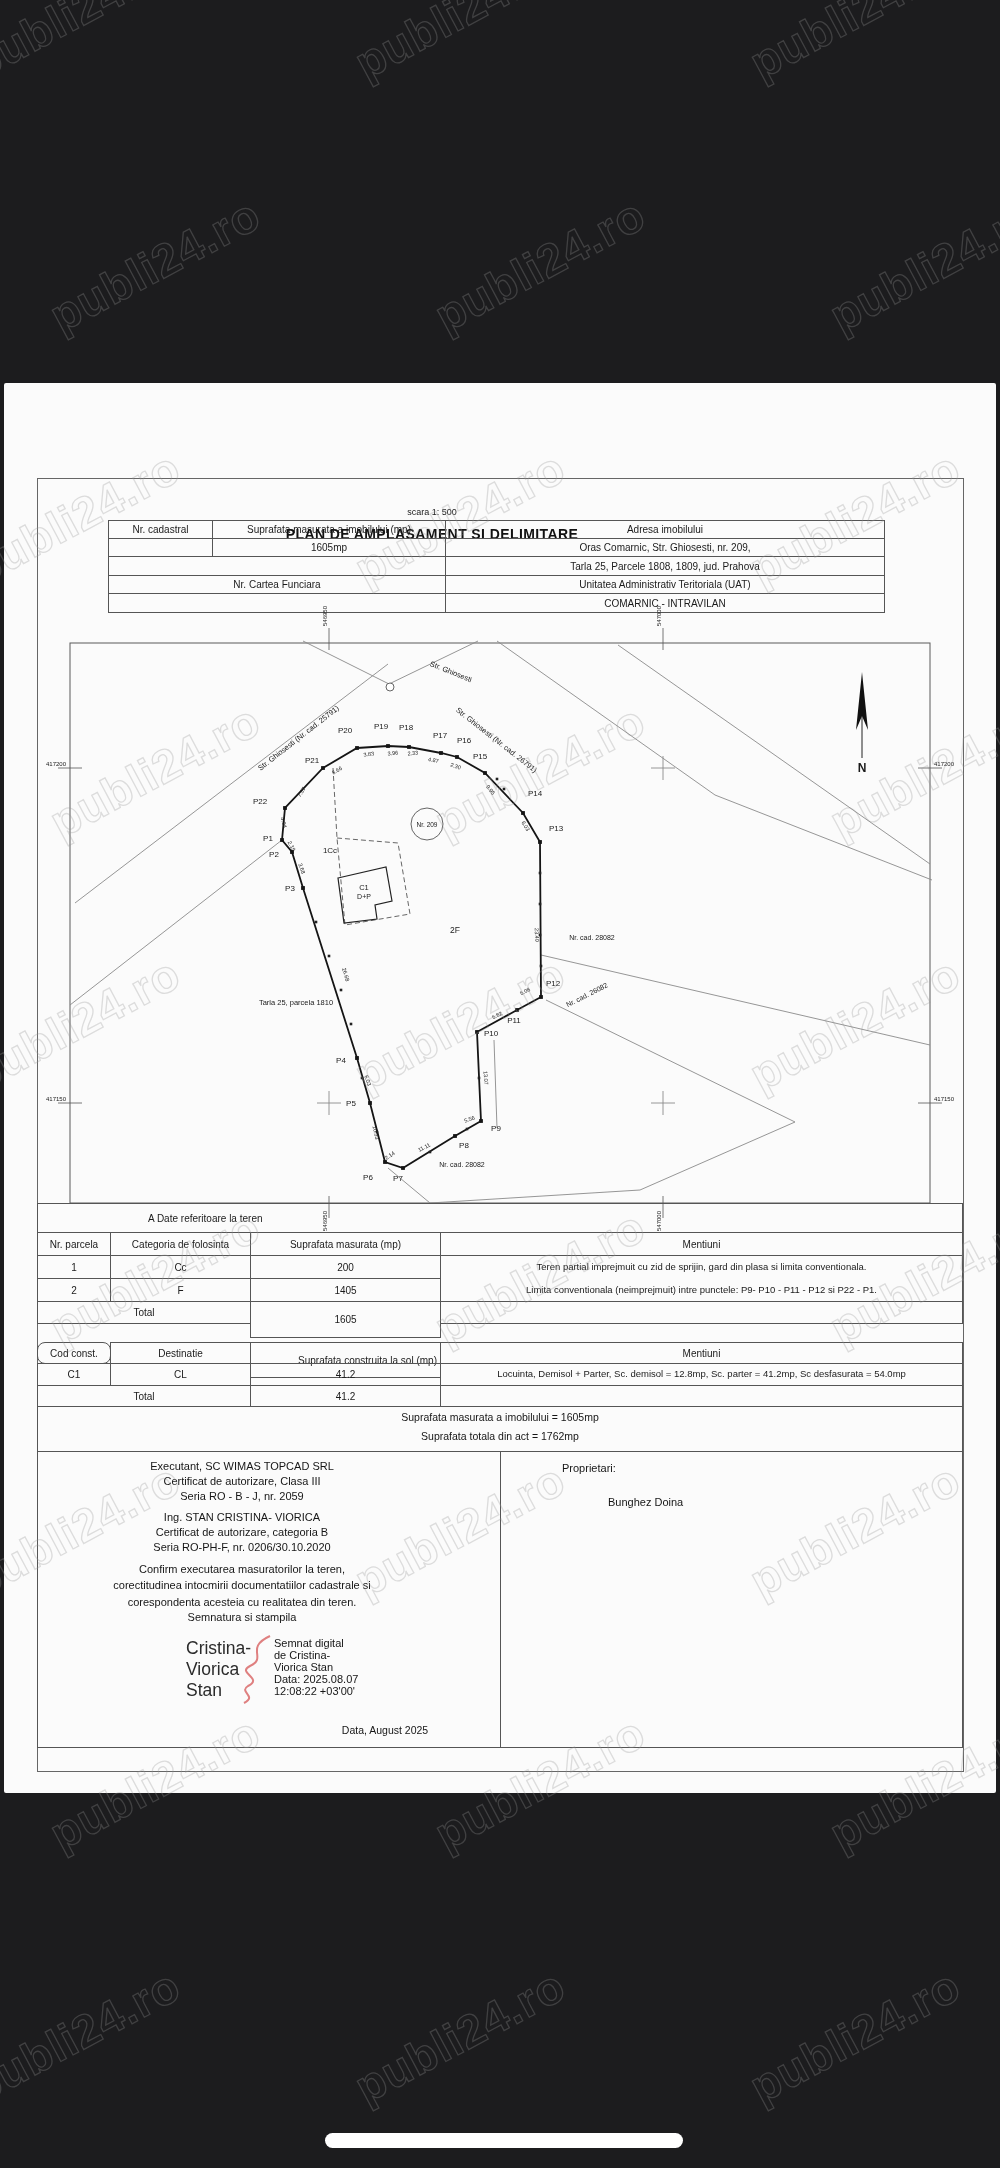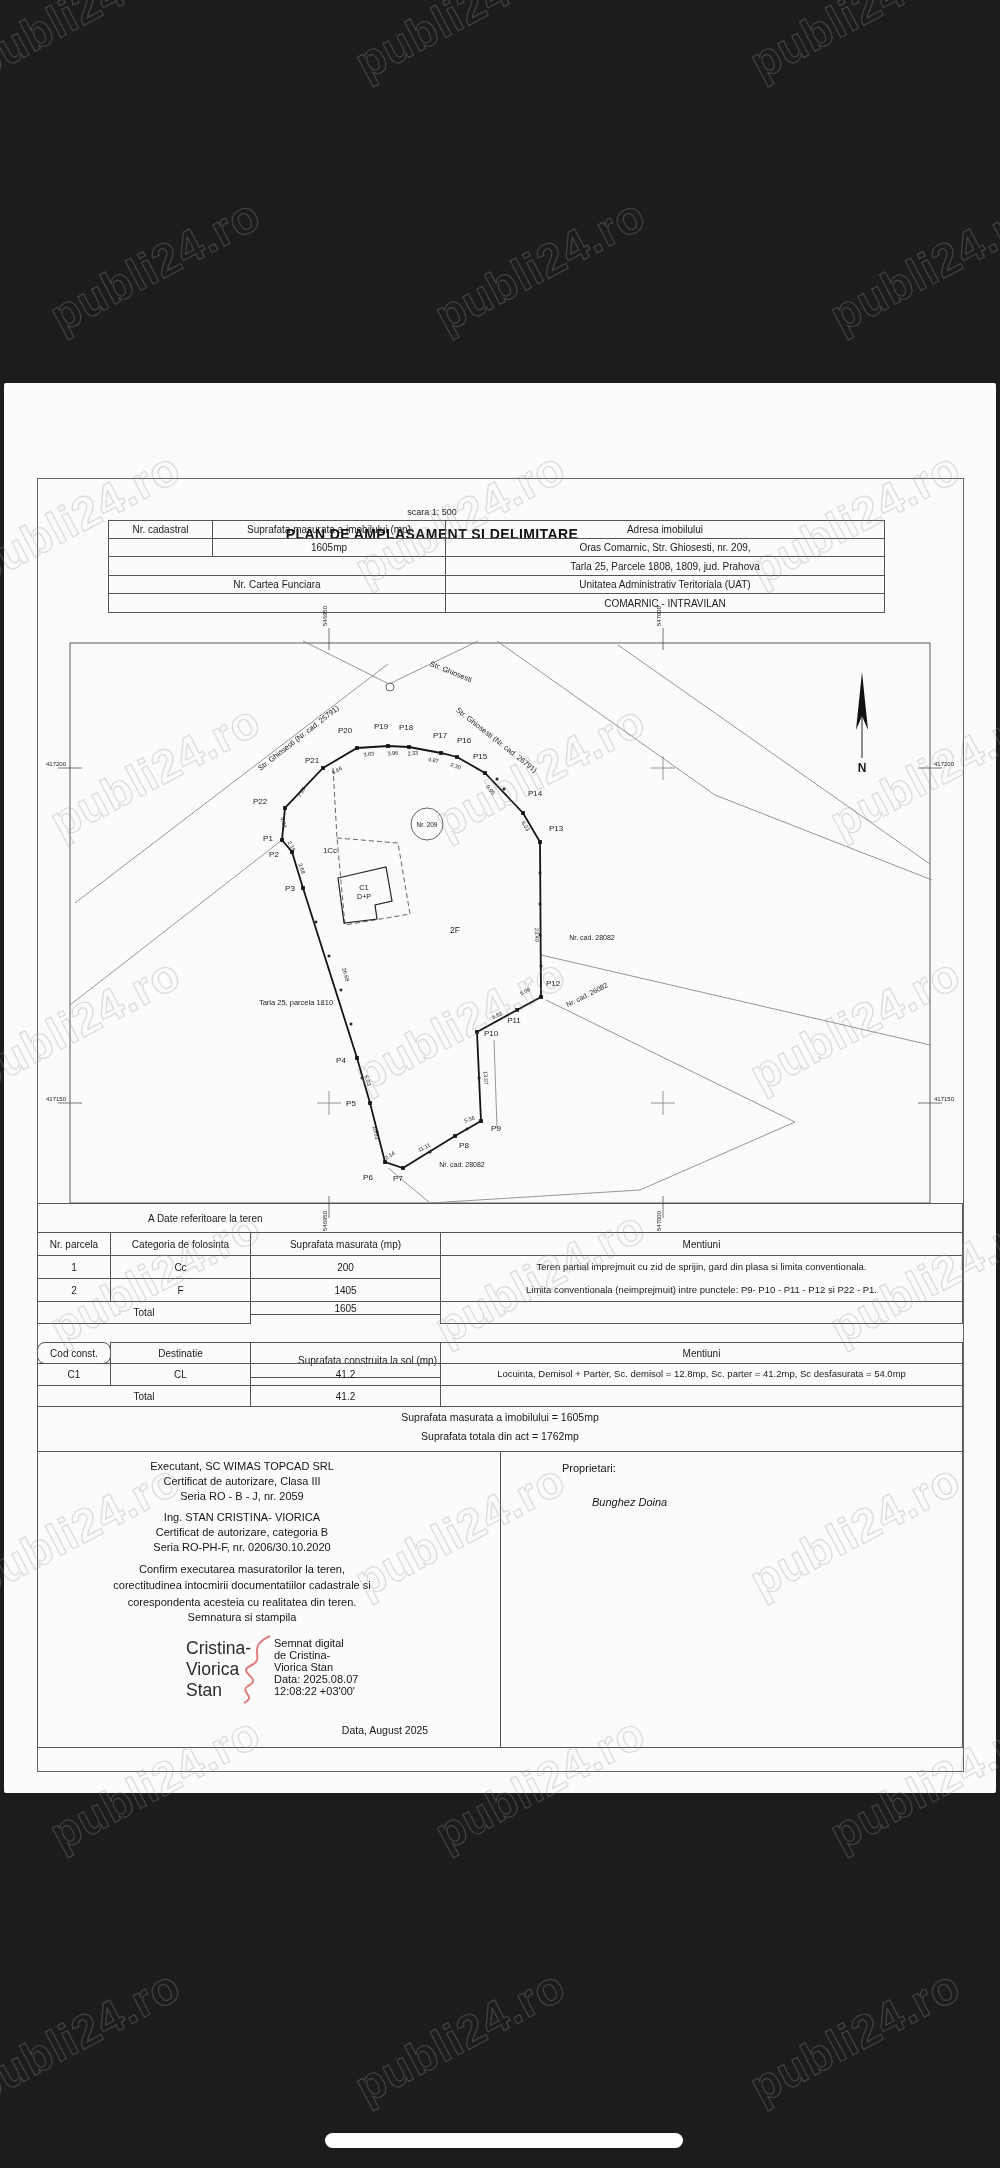--- a/index.html
+++ b/index.html
@@ -203,21 +203,21 @@
   <div class="cell" style="left:110px;top:1255px;width:141px;height:24px;">Cc</div>
   <div class="cell" style="left:250px;top:1255px;width:191px;height:24px;">200</div>
   <div class="cell" style="left:37px;top:1278px;width:74px;height:24px;">2</div>
   <div class="cell" style="left:110px;top:1278px;width:141px;height:24px;">F</div>
   <div class="cell" style="left:250px;top:1278px;width:191px;height:24px;">1405</div>
   <div class="cell" style="left:440px;top:1255px;width:523px;height:47px;flex-direction:column;justify-content:space-around;font-size:9.5px;">
     <div>Teren partial imprejmuit cu zid de sprijin, gard din plasa si limita conventionala.</div>
     <div>Limita conventionala (neimprejmuit) intre punctele: P9- P10 - P11 - P12 si P22 - P1.</div>
   </div>
   <div class="cell" style="left:37px;top:1301px;width:214px;height:23px;">Total</div>
-  <div class="cell" style="left:250px;top:1301px;width:191px;height:14px;">1605</div>
+  <div class="cell" style="left:250px;top:1301px;width:191px;height:37px;">1605</div>
   <div class="cell" style="left:440px;top:1301px;width:523px;height:23px;"></div>
 
   <div class="cell" style="left:37px;top:1342px;width:74px;height:22px;border-radius:8px;">Cod const.</div>
   <div class="cell" style="left:110px;top:1342px;width:141px;height:22px;">Destinatie</div>
   <div class="cell" style="left:250px;top:1342px;width:191px;height:36px;padding-left:44px;">Suprafata construita la sol (mp)</div>
   <div class="cell" style="left:440px;top:1342px;width:523px;height:22px;">Mentiuni</div>
   <div class="cell" style="left:37px;top:1363px;width:74px;height:23px;">C1</div>
   <div class="cell" style="left:110px;top:1363px;width:141px;height:23px;">CL</div>
   <div class="cell" style="left:250px;top:1363px;width:191px;height:23px;">41.2</div>
   <div class="cell" style="left:440px;top:1363px;width:523px;height:23px;font-size:9.5px;">Locuinta, Demisol + Parter, Sc. demisol = 12.8mp, Sc. parter = 41.2mp, Sc desfasurata = 54.0mp</div>
@@ -237,21 +237,21 @@
   <div class="exline" style="top:1490px;">Seria RO - B - J, nr. 2059</div>
   <div class="exline" style="top:1511px;">Ing. STAN CRISTINA- VIORICA</div>
   <div class="exline" style="top:1526px;">Certificat de autorizare, categoria B</div>
   <div class="exline" style="top:1541px;">Seria RO-PH-F, nr. 0206/30.10.2020</div>
   <div class="exline" style="top:1563px;">Confirm executarea masuratorilor la teren,</div>
   <div class="exline" style="top:1579px;">corectitudinea intocmirii documentatiilor cadastrale si</div>
   <div class="exline" style="top:1596px;">corespondenta acesteia cu realitatea din teren.</div>
   <div class="exline" style="top:1611px;">Semnatura si stampila</div>
 
   <div class="prop" style="left:522px;top:1462px;">Proprietari:</div>
-  <div class="prop" style="left:552px;top:1496px;font-style:italic;">Bunghez Doina</div>
+  <div class="prop" style="left:568px;top:1496px;">Bunghez Doina</div>
 
   <div class="sig-big">
     <div>Cristina-</div>
     <div>Viorica</div>
     <div>Stan</div>
   </div>
   <svg style="position:absolute;left:234px;top:1632px;" width="44" height="74" viewBox="0 0 44 74">
     <path d="M36 4 C 10 16, 34 26, 16 34 C 2 41, 30 46, 14 54 C 4 60, 24 64, 10 71" fill="none" stroke="#d96a6a" stroke-width="2" opacity="0.85"></path>
   </svg>
   <div class="sig-small">

